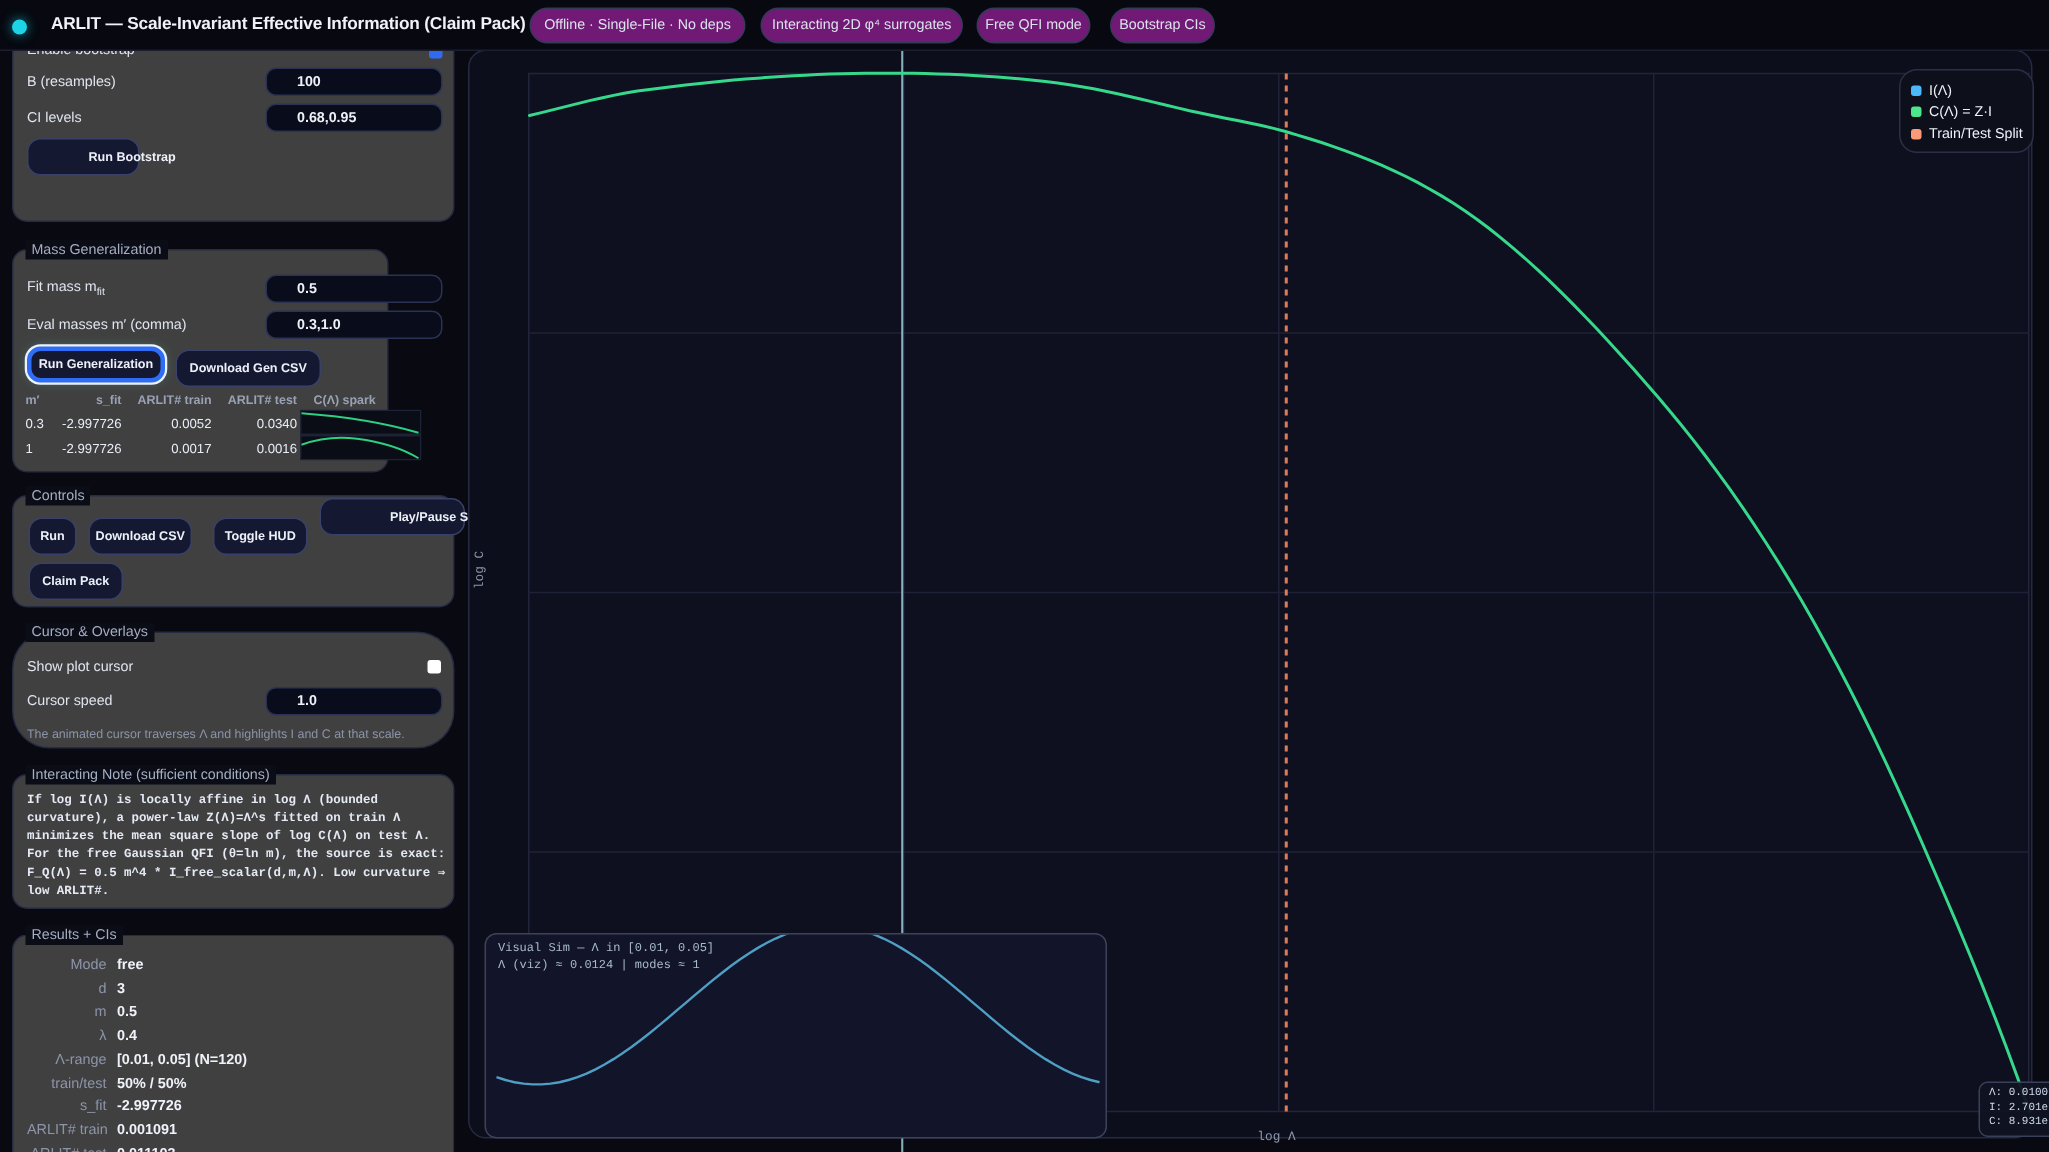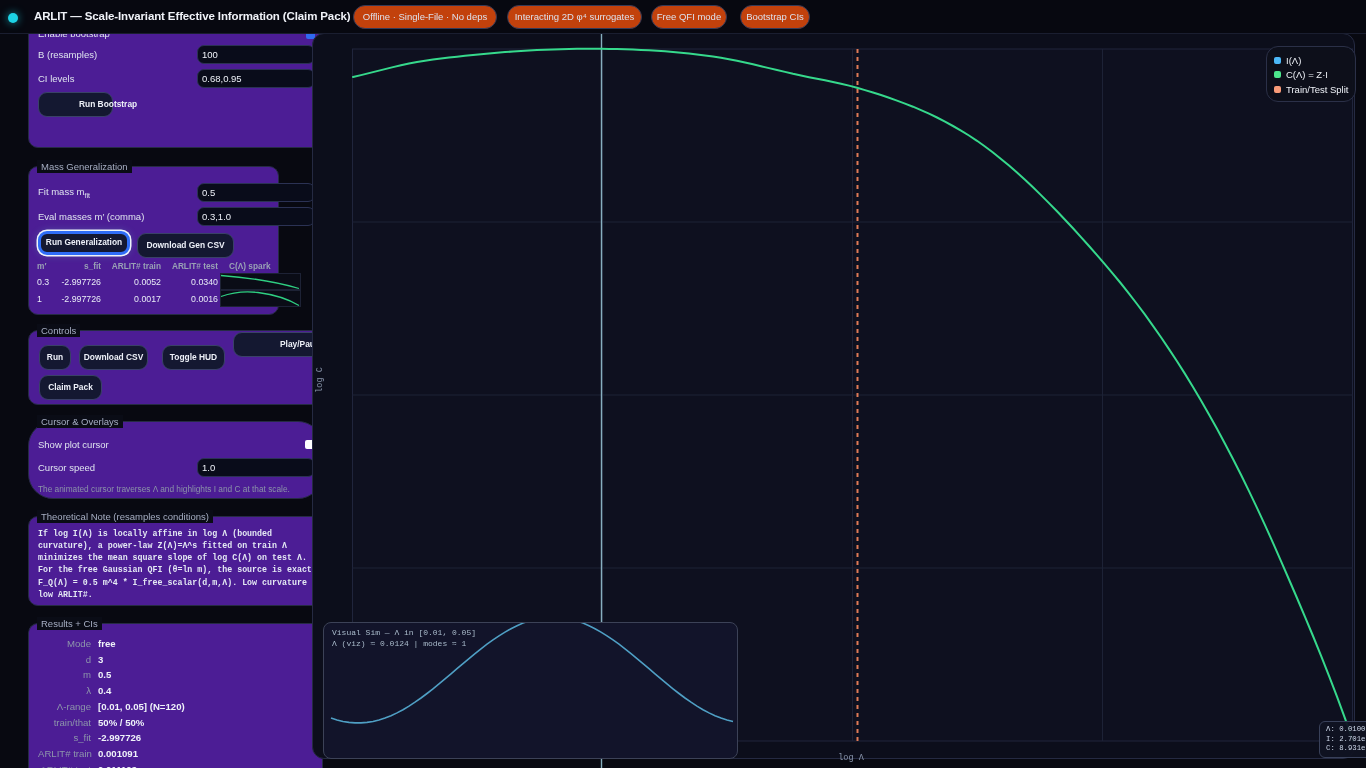--- a/index.html
+++ b/index.html
@@ -5,27 +5,27 @@
 * { margin:0; padding:0; box-sizing:border-box; }
 html,body { width:1366px; height:768px; overflow:hidden; background:#080911;
   font-family:"Liberation Sans", sans-serif; color:#e6eaf4; }
 .topbar { position:absolute; left:0; top:0; width:1366px; height:34px;
   background:#070810; border-bottom:1px solid #1a1e30; z-index:50; }
 .dot { position:absolute; left:8px; top:13px; width:10px; height:10px; border-radius:50%;
   background:#1dd3e6; box-shadow:0 0 8px #1dd3e6aa; }
 .title { position:absolute; left:34px; top:0; height:34px; line-height:33px;
   font-size:11.5px; font-weight:bold; letter-spacing:-0.12px; color:#f0f2f8; }
 .pill { position:absolute; top:5px; height:24px; border:1px solid #333a58; border-radius:999px;
-  background:#c2410c; color:#dde1ec; font-size:9.5px; text-align:center; line-height:22px; }
-.sidecard { position:absolute; border:1px solid #262b44; border-radius:10px; background:#4c1d95;margin-left:20px; }
+  background:#701a75; color:#dde1ec; font-size:9.5px; text-align:center; line-height:22px; }
+.sidecard { position:absolute; border:1px solid #262b44; border-radius:10px; background:#404040; }
 .leg { position:absolute; top:-7px; left:8px; padding:0 4px; background:#0a0c16;
   font-size:9.5px; color:#a6aec3; white-space:nowrap; line-height:13px; }
 .lab { position:absolute; font-size:9.5px; color:#dfe4ef; white-space:nowrap; }
 .inp { position:absolute; width:118px; height:19px; background:#090c1a; border:1px solid #2b3254;
-  border-radius:7px; font-size:9.5px; color:#eef1f8; line-height:17px; padding-left:4px; }
+  border-radius:7px; font-size:9.5px; color:#eef1f8; line-height:17px; padding-left:20px;font-weight:bold; }
 .btn { position:absolute; height:25px; background:#141831; border:1px solid #3a4168;
   border-radius:9px; color:#edf0f8; font-size:8.4px; font-weight:bold; text-align:center; white-space:nowrap; }
 .chk { position:absolute; width:9px; height:9px; border-radius:2px; }
 .desc { position:absolute; font-size:8.3px; color:#8b93a8; line-height:14.3px; white-space:nowrap; }
 .rk { display:inline-block; width:53px; text-align:right; color:#8d95ab; white-space:nowrap; }
 .rv { font-weight:bold; margin-left:7px; color:#eff2f9; white-space:nowrap; }
 .tv { position:absolute; font-size:8.8px; color:#e8ecf6; text-align:right; }
 .mut { color:#99a1b5; }
 </style>
 </head>
@@ -92,40 +92,40 @@
 <div class="sidecard" style="left:8px; top:421px; width:295px; height:78px;border-radius:25px;">
   <div class="leg">Cursor &amp; Overlays</div>
   <div class="lab" style="left:9px; top:17px;">Show plot cursor</div>
   <div class="chk" style="left:276px; top:18px; background:#fff;"></div>
   <div class="lab" style="left:9px; top:40px;">Cursor speed</div>
   <div class="inp" style="left:168px; top:36px;">1.0</div>
   <div class="desc" style="left:9px; top:60px;">The animated cursor traverses Λ and highlights I and C at that scale.</div>
 </div>
 
 <div class="sidecard" style="left:8px; top:516px; width:295px; height:90px;">
-  <div class="leg">Theoretical Note (resamples conditions)</div>
+  <div class="leg">Interacting Note (sufficient conditions)</div>
   <div style="position:absolute; left:9px; top:11px; width:280px; font-family:'Liberation Mono',monospace;
        font-size:8.3px; font-weight:bold; color:#e4e9f4; line-height:12.15px; white-space:nowrap;">
 If log I(Λ) is locally affine in log Λ (bounded<br>
 curvature), a power-law Z(Λ)=Λ^s fitted on train Λ<br>
 minimizes the mean square slope of log C(Λ) on test Λ.<br>
 For the free Gaussian QFI (θ=ln m), the source is exact:<br>
 F_Q(Λ) = 0.5 m^4 * I_free_scalar(d,m,Λ). Low curvature ⇒<br>
 low ARLIT#.</div>
 </div>
 
 <div class="sidecard" style="left:8px; top:623px; width:295px; height:167px; border-bottom:none;">
   <div class="leg">Results + CIs</div>
   <div style="position:absolute; left:9px; top:12px; width:276px; font-size:9.6px; line-height:15.7px;">
     <div><span class="rk">Mode</span><span class="rv">free</span></div>
     <div><span class="rk">d</span><span class="rv">3</span></div>
     <div><span class="rk">m</span><span class="rv">0.5</span></div>
     <div><span class="rk">λ</span><span class="rv">0.4</span></div>
     <div><span class="rk">Λ-range</span><span class="rv">[0.01, 0.05] (N=120)</span></div>
-    <div><span class="rk">train/that</span><span class="rv">50% / 50%</span></div>
+    <div><span class="rk">train/test</span><span class="rv">50% / 50%</span></div>
     <div><span class="rk">s_fit</span><span class="rv">-2.997726</span></div>
     <div><span class="rk">ARLIT# train</span><span class="rv">0.001091</span></div>
     <div><span class="rk">ARLIT# test</span><span class="rv">0.011103</span></div>
   </div>
 </div>
 
 <div style="position:absolute; left:312px; top:33px; width:1043px; height:726px;
      border:1px solid #252a42; border-radius:12px; background:#0c0e1b;"></div>
 <svg style="position:absolute; left:312px; top:33px;" width="1043" height="735" fill="none">
   <rect x="40.5" y="16" width="1000" height="692" fill="#0e101f" stroke="#20253c"></rect>

